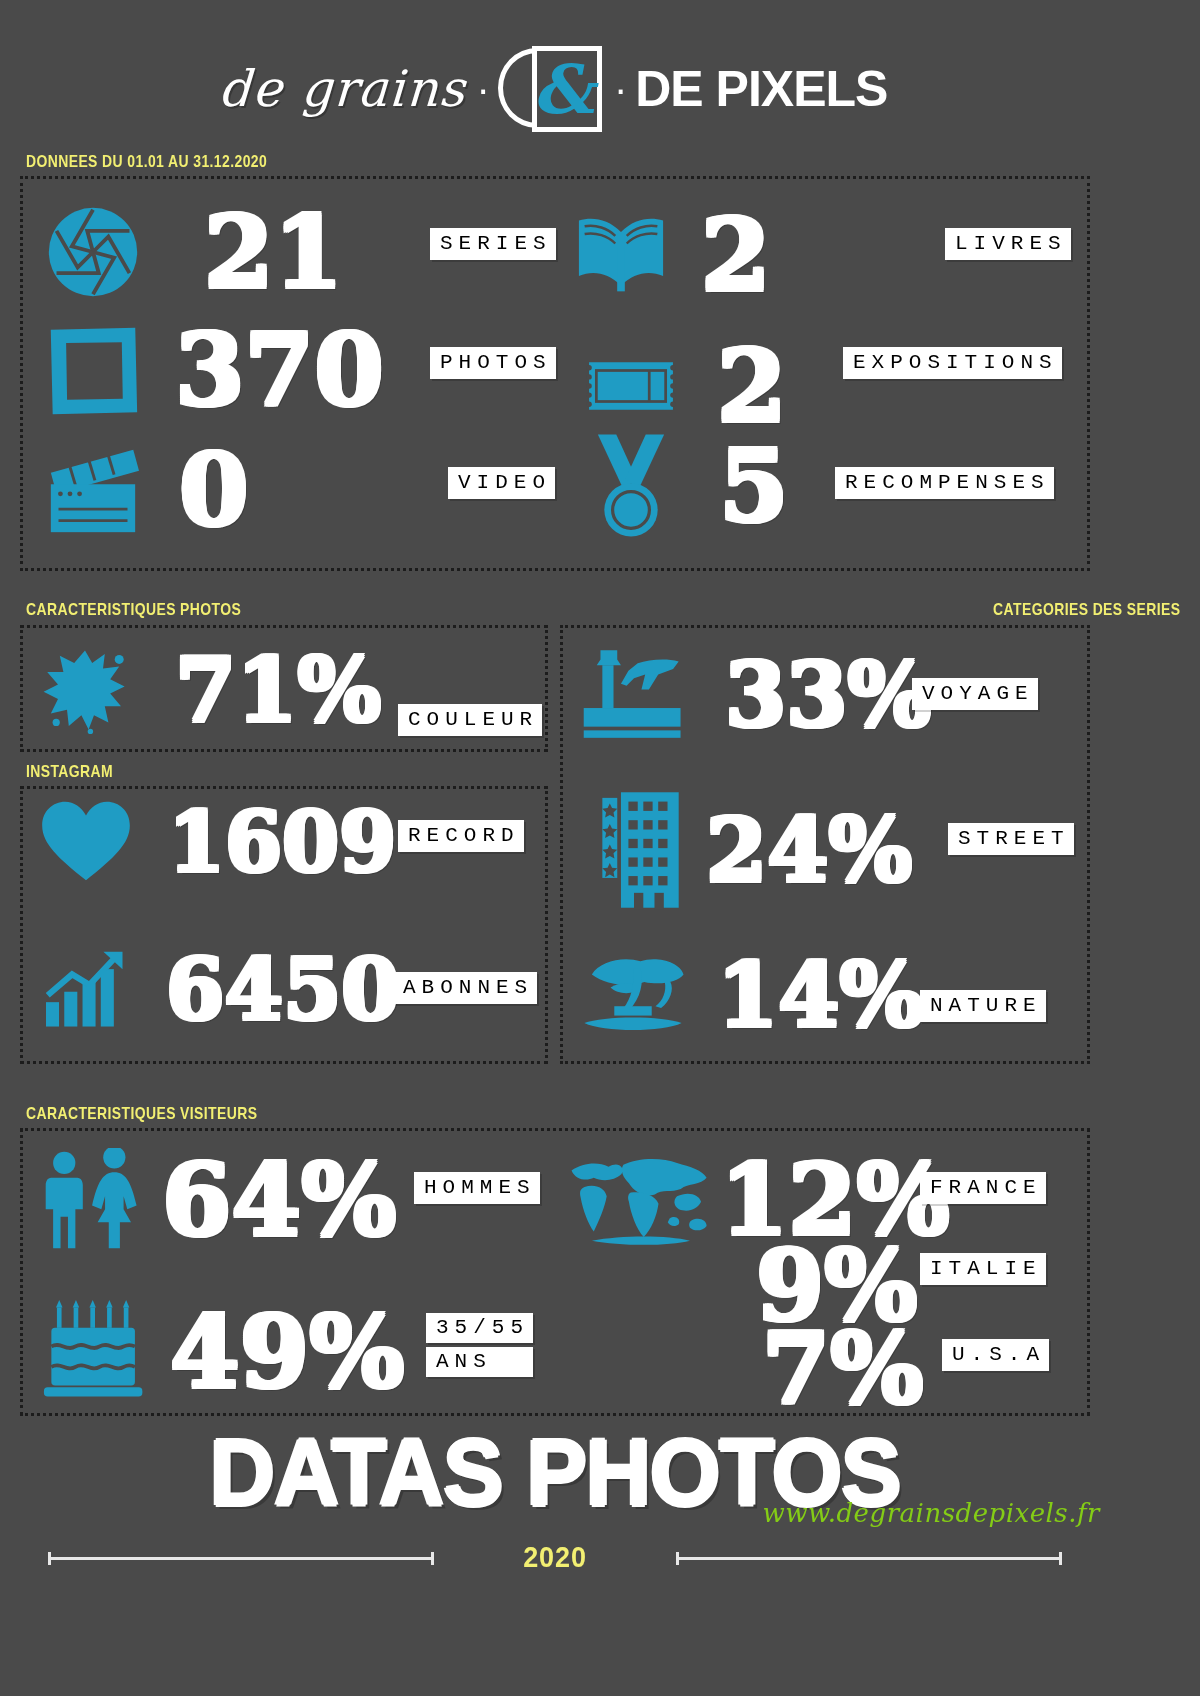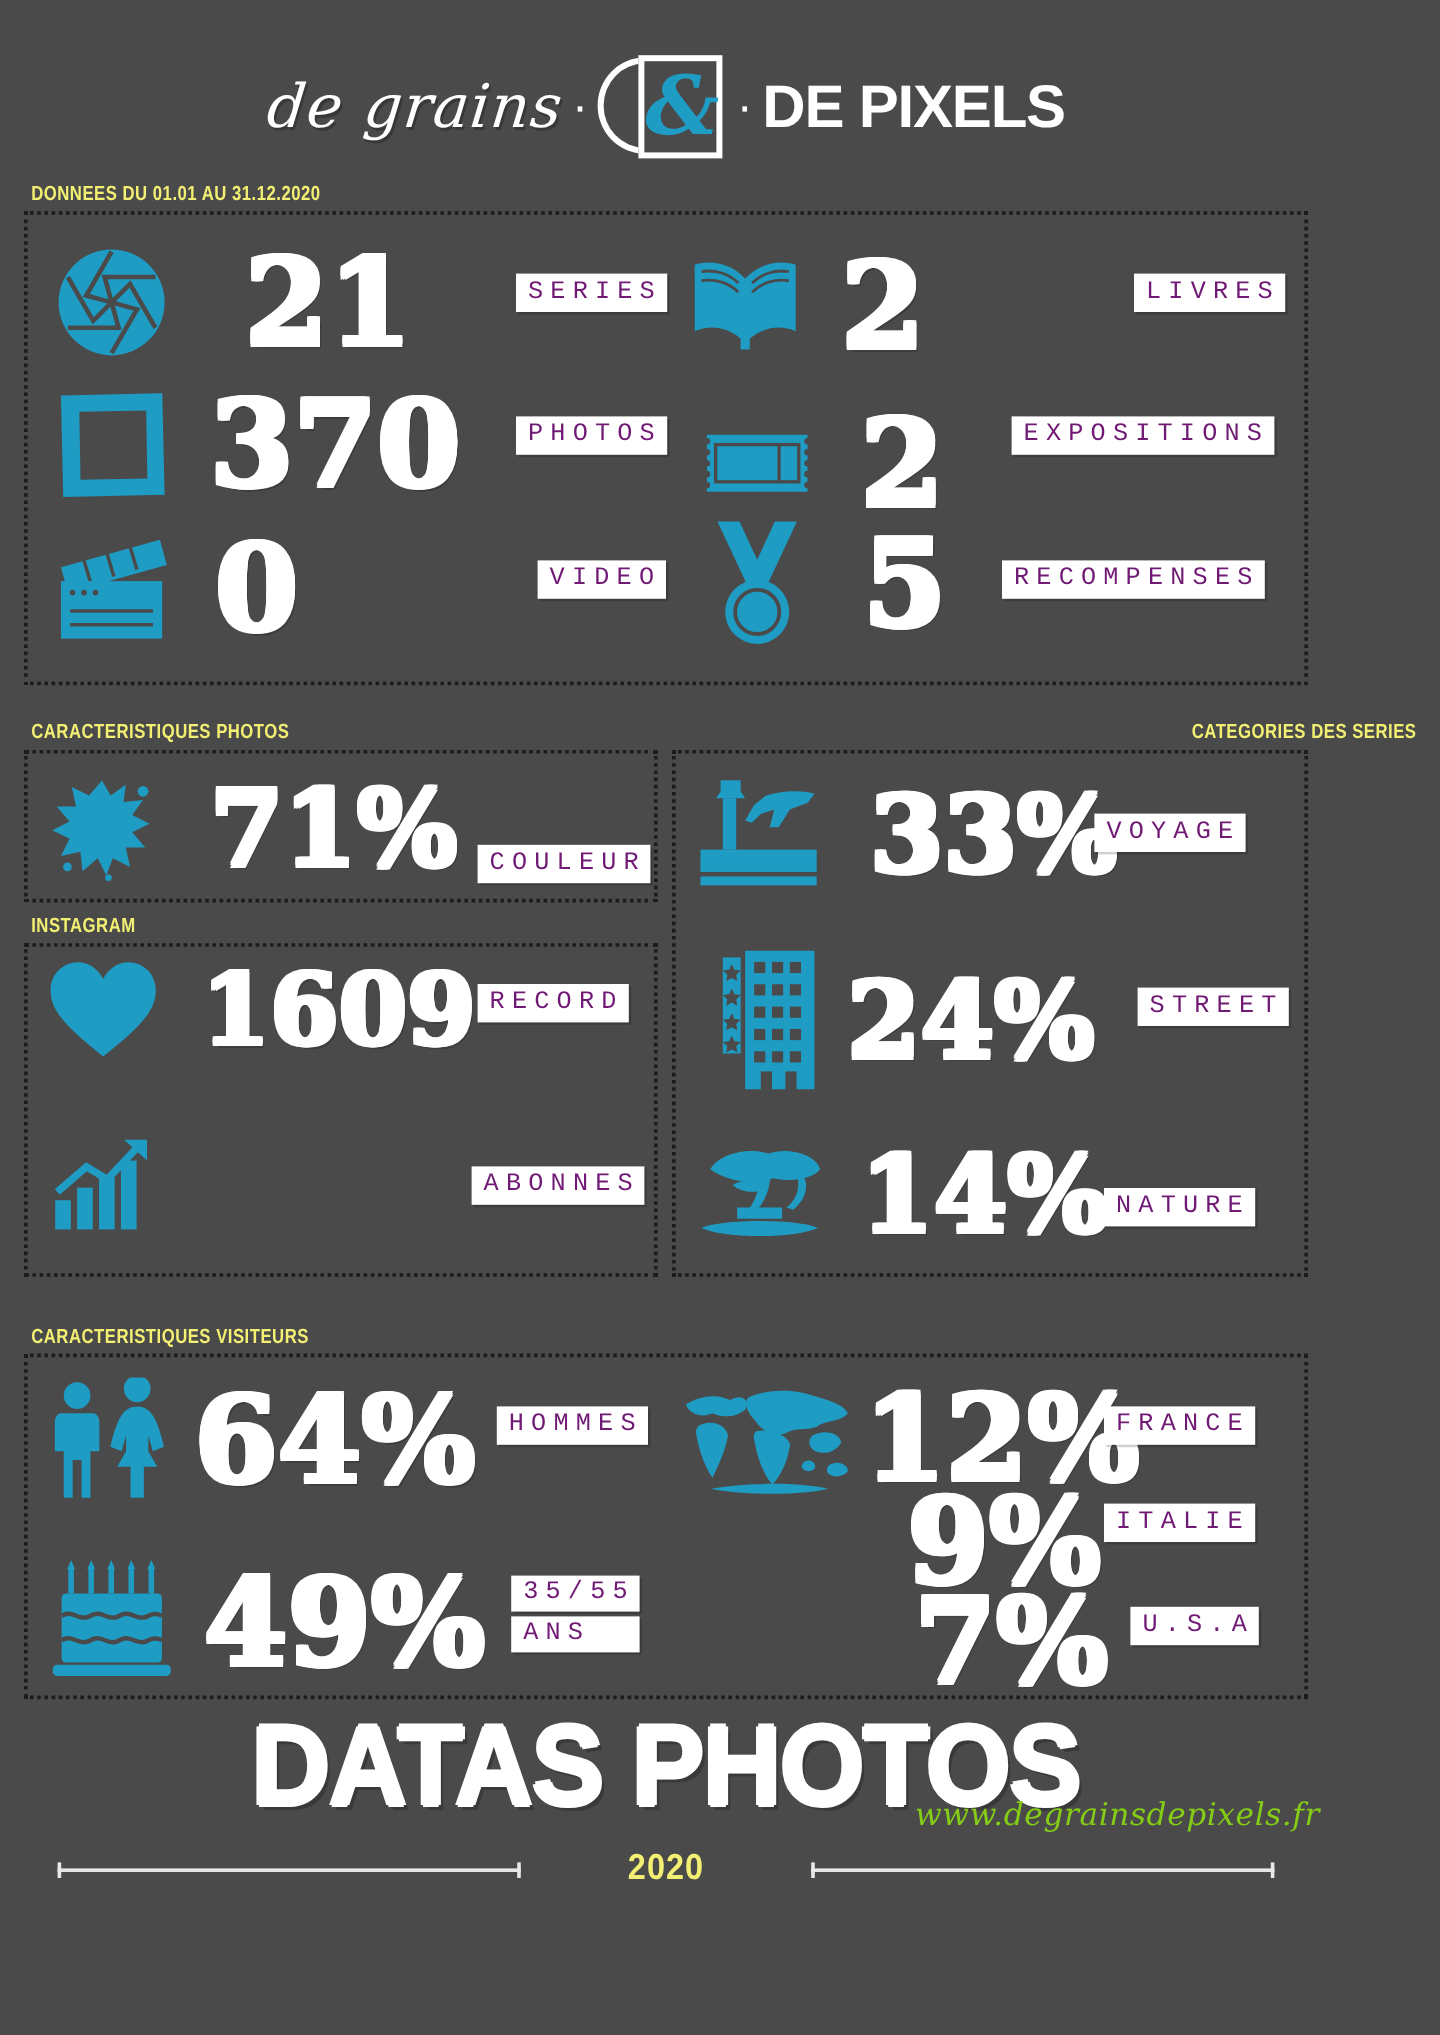--- a/index.html
+++ b/index.html
@@ -88,21 +88,21 @@
     background-image:repeating-linear-gradient(135deg,
         rgba(65,65,65,.92) 0px, rgba(65,65,65,.92) 2px,
         rgba(255,255,255,0) 2px, rgba(255,255,255,0) 6px);
     -webkit-background-clip:text;background-clip:text;
     text-shadow:
       -2px 0 0 #fff, 2px 0 0 #fff, 0 -2px 0 #fff, 0 2px 0 #fff,
       -2px -2px 0 #fff, 2px -2px 0 #fff, -2px 2px 0 #fff, 2px 2px 0 #fff,
       3px 3px 0 rgba(0,0,0,.18);
   }
   .tag{
-    background:#ffffff;color:#701a75;
+    background:#ffffff;color:#000000;
     font-family:"Liberation Mono","DejaVu Sans Mono",monospace;
     font-size:21px;letter-spacing:6px;
     padding:5px 4px 5px 10px;
     white-space:nowrap;
     line-height:1.05;
     box-shadow:2px 2px 0 rgba(0,0,0,.18);
   }
   .tag.two-line{display:flex;flex-direction:column;gap:4px;background:transparent;box-shadow:none;padding:0;}
   .tag.two-line span{background:#fff;padding:4px 4px 4px 10px;box-shadow:2px 2px 0 rgba(0,0,0,.18);}
 
@@ -321,20 +321,21 @@
         <g fill="#1f9cc4">
           <rect x="4" y="60" width="15" height="28"></rect>
           <rect x="25" y="48" width="15" height="40"></rect>
           <rect x="46" y="36" width="15" height="52"></rect>
           <rect x="67" y="22" width="15" height="66"></rect>
         </g>
         <path d="M6 52 L34 28 L54 40 L86 6" stroke="#1f9cc4" stroke-width="7" fill="none"></path>
         <path d="M70 2 L92 2 L92 22 Z" fill="#1f9cc4"></path>
       </svg>
     </span>
+    <span class="num" style="font-size:84px;margin-left:36px;">6450</span>
   </div>
   <div class="stat" style="left:393px;top:972px;">
     <span class="tag">ABONNES</span>
   </div>
 
   <div class="sect-title right" style="right:20px;top:600px;">CATEGORIES DES SERIES</div>
   <div class="panel" style="left:560px;top:625px;width:530px;height:439px;"></div>
 
   <div class="stat" style="left:580px;top:645px;gap:11px;">
     <span class="icon">

